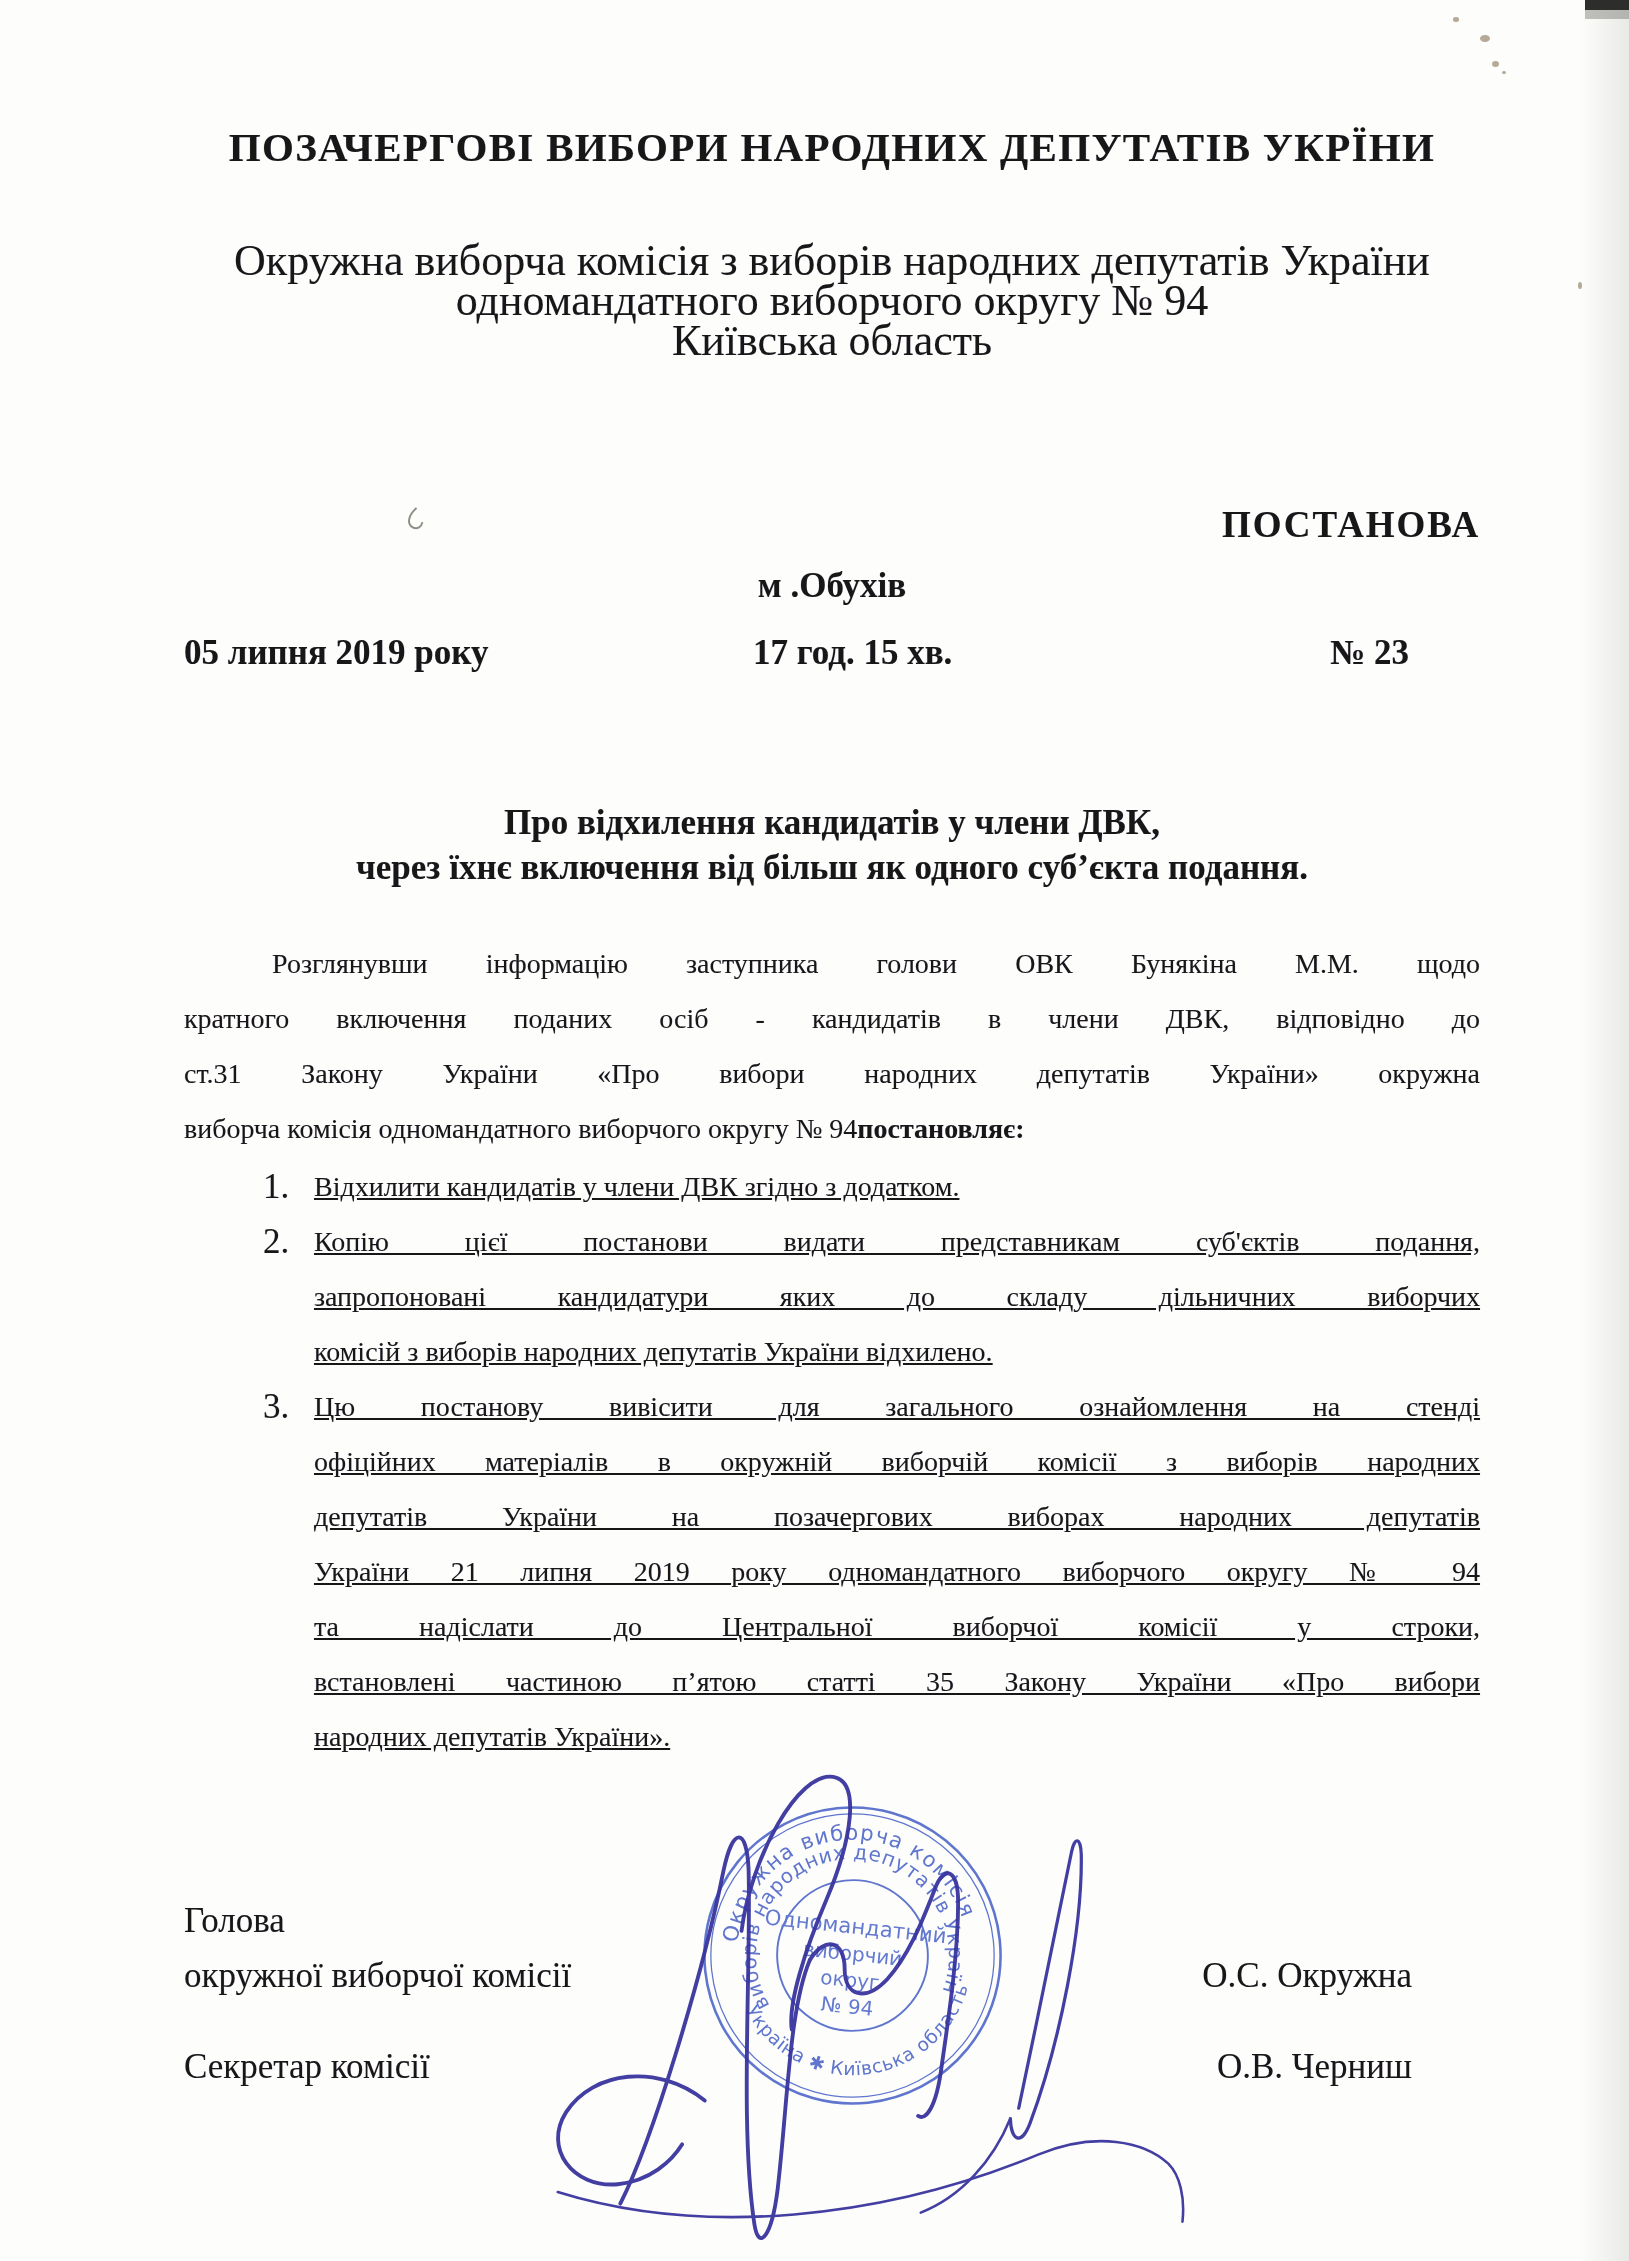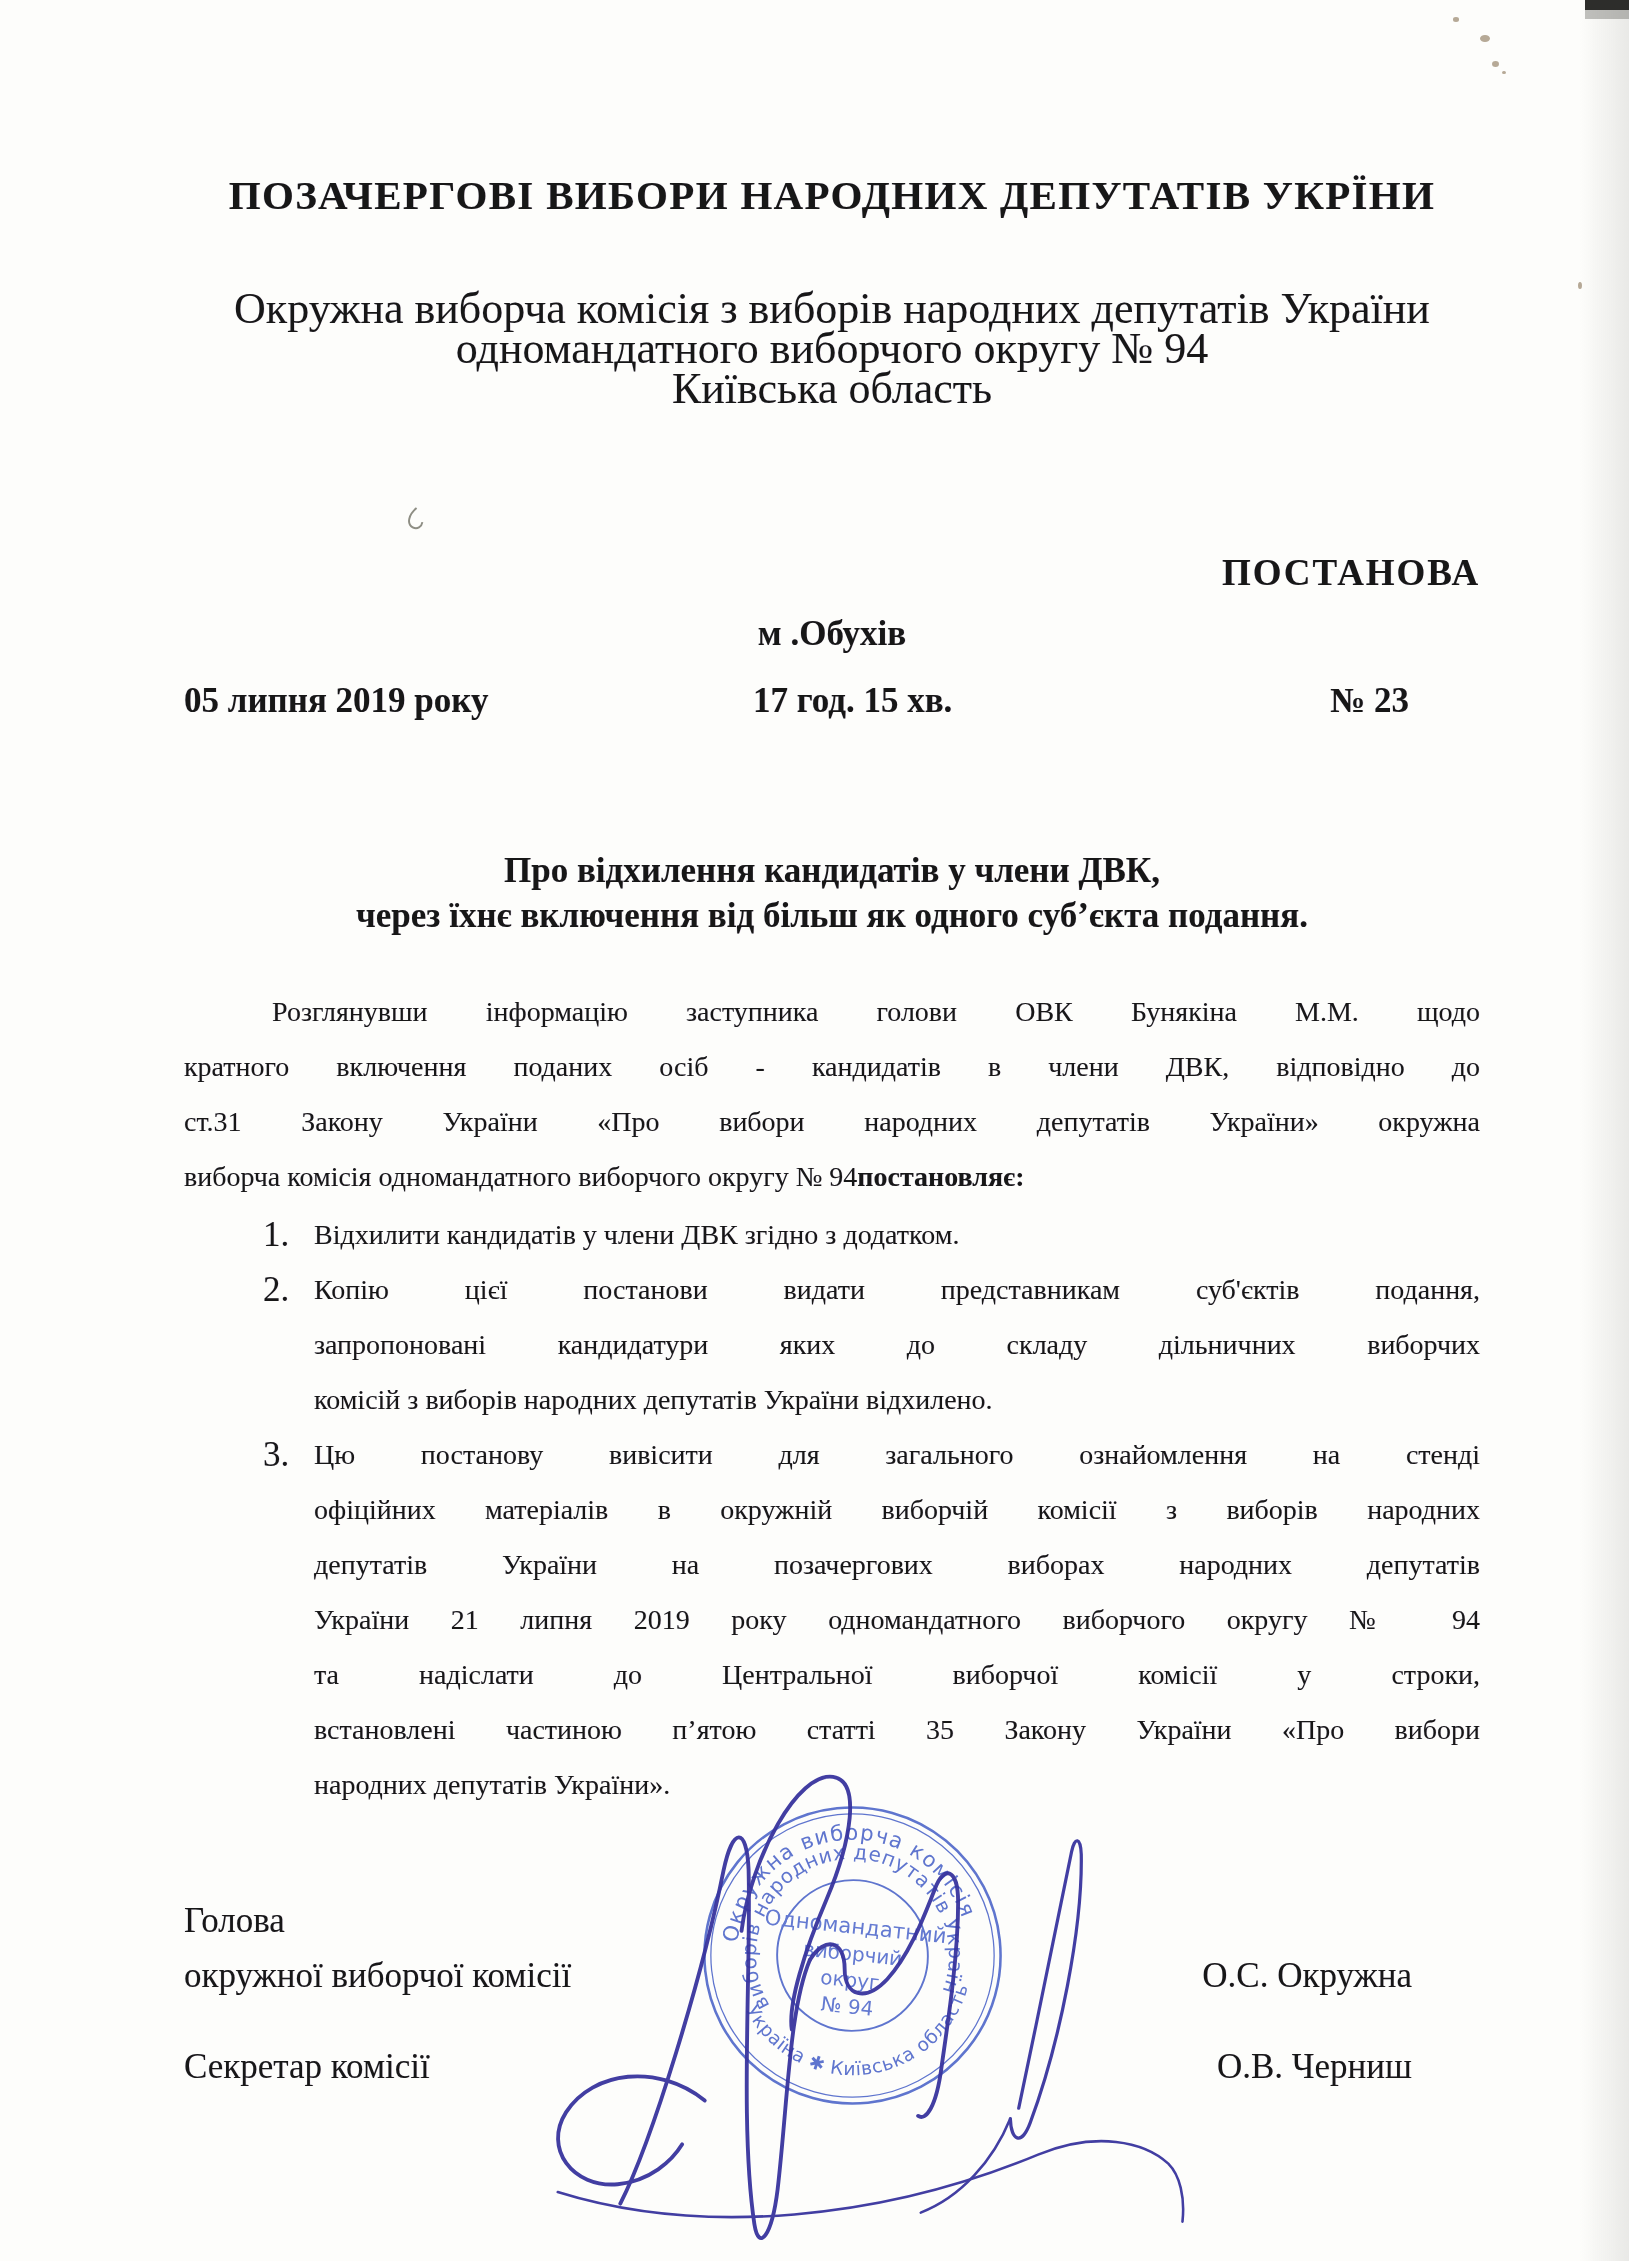--- a/index.html
+++ b/index.html
@@ -3,37 +3,37 @@
 <meta charset="utf-8">
 <style>
   html,body{margin:0;padding:0;background:#777;}
   .page{
     position:relative; width:1630px; height:2261px;
     background:#fdfdfb; overflow:hidden;
     font-family:"Liberation Serif","DejaVu Serif",serif;
     color:#171717;
   }
   .txt{ text-shadow:0.4px 0 0.5px rgba(110,50,150,0.16), -0.4px 0 0.5px rgba(60,60,120,0.14); }
-  .col{ position:absolute; left:184px; width:1296px;margin-top:48px; }
+  .col{ position:absolute; left:184px; width:1296px; }
   .center{ text-align:center; }
   .b{ font-weight:bold;text-align:right; }
   .fs54{ font-size:35px; }
   .title1{ font-size:41px; font-weight:bold; letter-spacing:1.3px; line-height:52px;}
   .title2{ font-size:39px; font-weight:bold; line-height:49px;}
   .org{ font-size:44px; line-height:40px; }
   .postanova{ font-size:37px; font-weight:bold; letter-spacing:1.9px; }
   .city{ font-size:35px; font-weight:bold; }
   .subject{ font-size:35px; font-weight:bold; line-height:45px; }
   .pline{ font-size:28px; line-height:55px; height:55px; white-space:nowrap;}
   .jl{ text-align:justify; text-align-last:justify; white-space:normal; }
   .ll{ text-align:left; }
   .indent{ padding-left:88px; }
   .listrow{ position:relative; }
   .linum{ position:absolute; left:79px; top:0; font-size:35px; line-height:55px; }
-  .libody{ margin-left:130px; width:1166px; }
+  .libody{ margin-left:130px; width:1166px;text-decoration:underline; }
   .sigrow{ position:absolute; left:184px; width:1296px; height:45px; font-size:35px; }
   .signame{ position:absolute; right:68px; top:0; }
   .stamp-wrap{ position:absolute; left:698px; top:1801px; width:309px; height:309px;
     transform:rotate(-6deg); opacity:0.88; }
   .ink-overlay{ position:absolute; left:0; top:0; width:1630px; height:2261px; pointer-events:none;}
   .scan-band{ position:absolute; top:0; right:0; width:50px; height:2261px;
     background:linear-gradient(to right, rgba(60,60,55,0.0), rgba(60,60,55,0.10));
     border-right:1.3px solid rgba(90,90,85,0.25);}
   .corner-dark{ position:absolute; top:0; right:0; width:45px; height:10.3px; background:#2d2d2b;}
   .corner-gray{ position:absolute; top:10.3px; right:0; width:45px; height:9px; background:rgba(80,80,75,0.35);}

